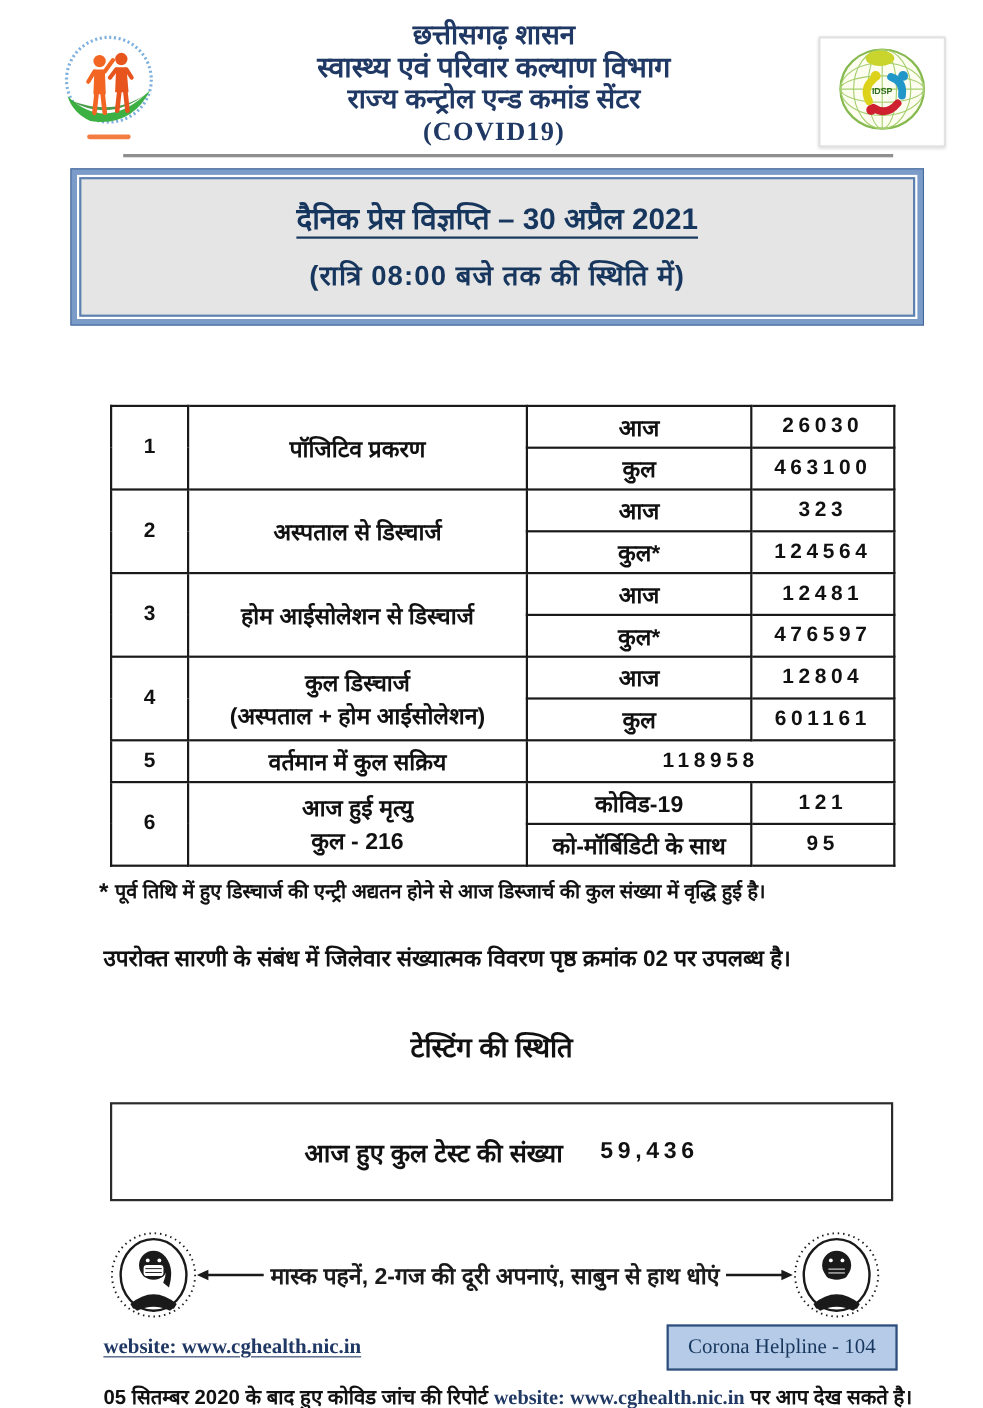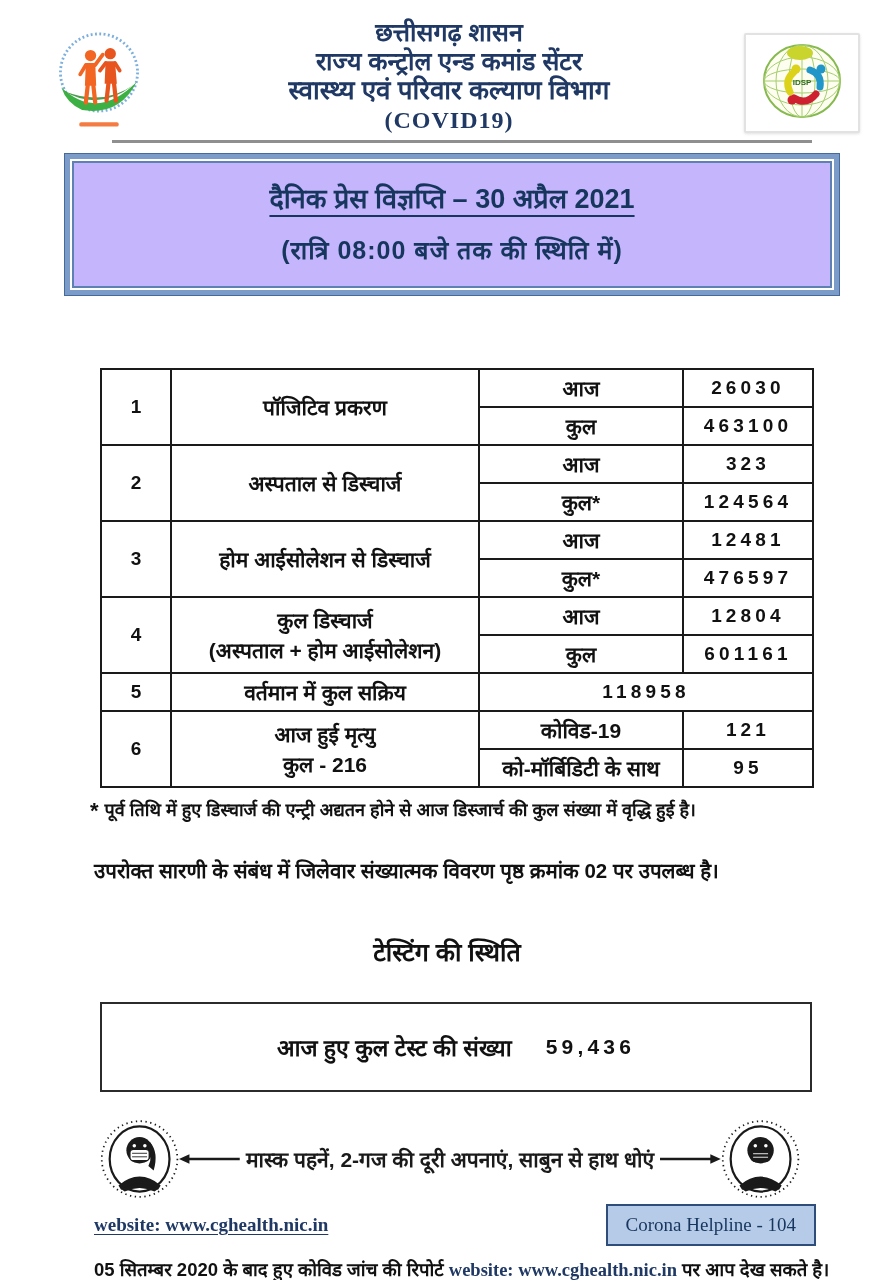--- a/index.html
+++ b/index.html
@@ -19,21 +19,21 @@
   .header-center { flex: 1 1 auto; text-align: center; color: #1f3864; font-weight: bold; padding-top: 2px; }
   .header-center .h-line { font-size: 25px; line-height: 29px; }
   .header-center .h-line2 { font-size: 26px; }
   .header-center .h-covid { font-family: "Liberation Serif", "DejaVu Serif", serif; font-size: 24px; letter-spacing: 1px; margin-top: 2px; }
   .idsp-card { flex: 0 0 auto; border: 2px solid #e2e2e2; border-radius: 2px; padding: 1px 4px; margin-top: 16px; background: #fff; box-shadow: 0 1px 3px rgba(0,0,0,.12); }
   
   .header-rule { width: 700px; height: 3px; background: #8f8f8f; margin: 6px 0 0 112px; }
   
   .title-box { margin: 10px 0 0 64px; width: 776px; border: 1px solid #46699b; background: #7b9cc9; padding: 5px; }
   .title-box-mid { background: #ffffff; padding: 2px; }
-  .title-box-inner { border: 2px solid #5d81b0; background: #c4b5fd; text-align: center; padding: 16px 8px 20px; color: #17365d; }
+  .title-box-inner { border: 2px solid #5d81b0; background: #e5e5e5; text-align: center; padding: 16px 8px 20px; color: #17365d; }
   .title-line1 { font-size: 27px; font-weight: bold; text-decoration: underline; text-underline-offset: 7px; text-decoration-thickness: 2px; }
   .title-line2 { font-size: 25px; font-weight: bold; margin-top: 16px; letter-spacing: 1px; }
   
   table.stats { border-collapse: collapse; margin: 72px 0 0 100px; width: 712px; table-layout: fixed; }
   table.stats td { border: 2px solid #1a1a1a; text-align: center; vertical-align: middle; font-weight: bold; padding: 2px 4px; }
   table.stats tr { height: 38px; }
   tr.tall { height: 47px; }
   .col-sn { width: 70px; } .col-desc { width: 308px; } .col-label { width: 204px; } .col-val { width: 130px; }
   td.sn { font-size: 19px; }
   td.desc { font-size: 21px; }
@@ -81,22 +81,22 @@
         <circle cx="62" cy="26" r="6" fill="#e8541e"></circle>
         <path d="M57,34 L67,34 L69,58 L56,58 Z" fill="#e8541e"></path>
         <path d="M57,36 L51,44 M67,36 L72,44" stroke="#e8541e" stroke-width="4" stroke-linecap="round" fill="none"></path>
         <path d="M60,58 L58,76 M66,58 L68,76" stroke="#e8541e" stroke-width="4.5" stroke-linecap="round"></path>
         <rect x="29" y="99" width="42" height="4.5" rx="2" fill="#f26522" opacity="0.85"></rect>
       </svg>
     </div>
 
     <div class="header-center">
       <div class="h-line">छत्तीसगढ़ शासन</div>
+      <div class="h-line h-line2">स्वास्थ्य एवं परिवार कल्याण विभाग</div>
       <div class="h-line">राज्य कन्ट्रोल एन्ड कमांड सेंटर</div>
-      <div class="h-line h-line2">स्वास्थ्य एवं परिवार कल्याण विभाग</div>
       <div class="h-covid">(COVID19)</div>
     </div>
 
     <div class="idsp-card">
       <svg viewBox="0 0 104 90" width="104" height="90" aria-hidden="true">
         <ellipse cx="52" cy="45" rx="38" ry="36" fill="#fdfdf0" stroke="#86b94e" stroke-width="2"></ellipse>
         <ellipse cx="52" cy="45" rx="26" ry="36" fill="none" stroke="#a5cf6e" stroke-width="1"></ellipse>
         <ellipse cx="52" cy="45" rx="13" ry="36" fill="none" stroke="#a5cf6e" stroke-width="1"></ellipse>
         <ellipse cx="52" cy="45" rx="38" ry="24" fill="none" stroke="#a5cf6e" stroke-width="1"></ellipse>
         <ellipse cx="52" cy="45" rx="38" ry="12" fill="none" stroke="#a5cf6e" stroke-width="1"></ellipse>

